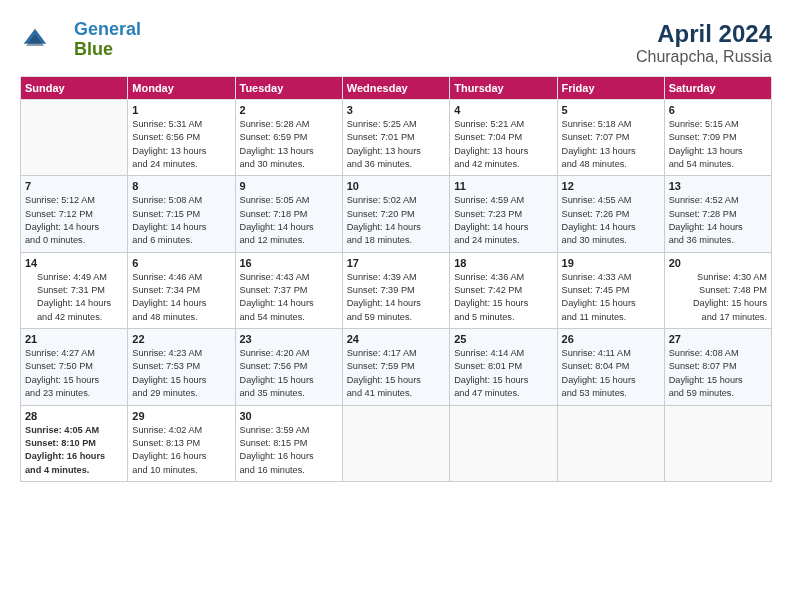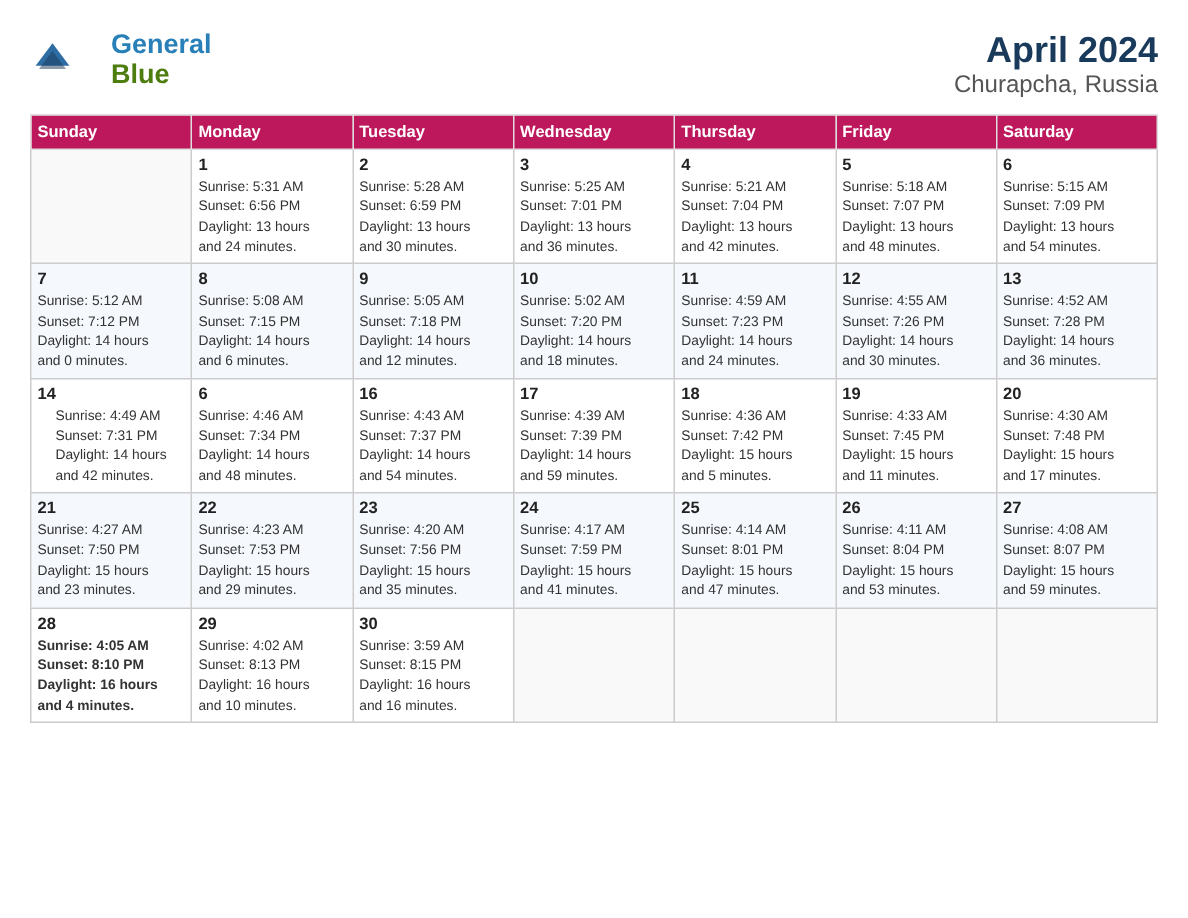--- a/index.html
+++ b/index.html
@@ -261,21 +261,21 @@
           </td>
           <td>
             <span class="day-num">19</span>
             <div class="day-info" style="white-space: pre-line;">Sunrise: 4:33 AM
 Sunset: 7:45 PM
 Daylight: 15 hours
 and 11 minutes.</div>
           </td>
           <td>
             <span class="day-num">20</span>
-            <div class="day-info" style="white-space: pre-line;">Sunrise: 4:30 AM
+            <div class="day-info" style="white-space: pre-line; text-align: right;">Sunrise: 4:30 AM
 Sunset: 7:48 PM
 Daylight: 15 hours
 and 17 minutes.</div>
           </td>
         </tr>
         <tr>
           <td>
             <span class="day-num">21</span>
             <div class="day-info" style="white-space: pre-line;">Sunrise: 4:27 AM
 Sunset: 7:50 PM

